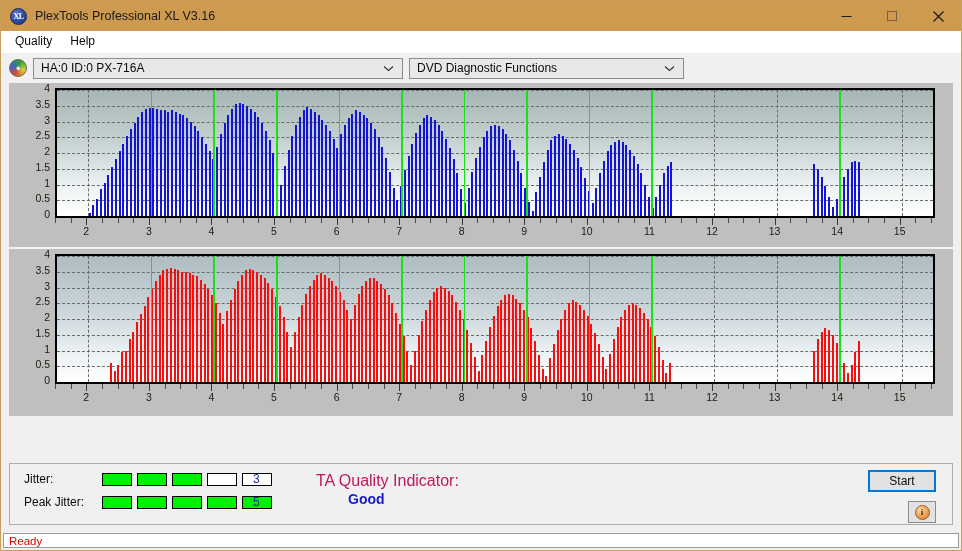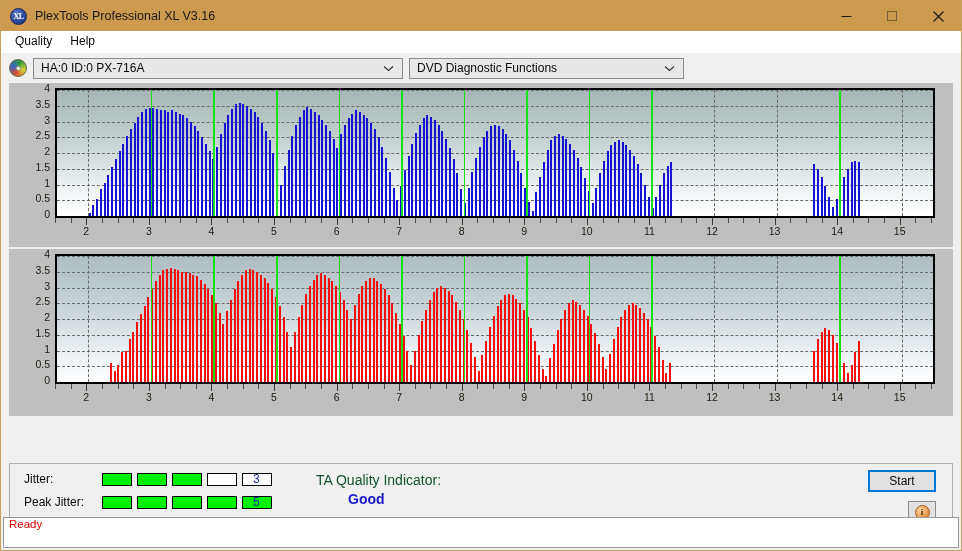--- a/index.html
+++ b/index.html
@@ -231,22 +231,22 @@
   }
   .seg.on { background: #00f000; }
   .metric-value {
     position: absolute;
     font-size: 12px;
     color: #1c2a9e;
   }
   .ta-label {
     position: absolute;
     left: 306px; top: 8px;
-    font-size: 14px;
-    color: #14532d;
+    font-size: 16px;
+    color: #be185d;
   }
   .ta-value {
     position: absolute;
     left: 338px; top: 27px;
     font-size: 14px;
     font-weight: bold;
     color: #1818c8;
   }
   .start-btn {
     position: absolute;
@@ -278,26 +278,26 @@
     font-size: 9px;
     font-weight: bold;
     display: flex; align-items: center; justify-content: center;
     font-family: "Liberation Serif", serif;
   }
 
   
   .statusbar {
     position: absolute;
     left: 2px; right: 2px; bottom: 2px;
-    height: 31px;
+    height: 15px;
     background: #ffffff;
     border: 1px solid #9a9a9a;
     box-sizing: border-box;
     display: flex;
-    align-items: flex-start;
+    align-items: center;
     padding-left: 5px;
   }
   .statusbar-text {
     font-size: 11.5px;
     color: #e00000;
   }
 </style>
 </head>
 <body>
 

